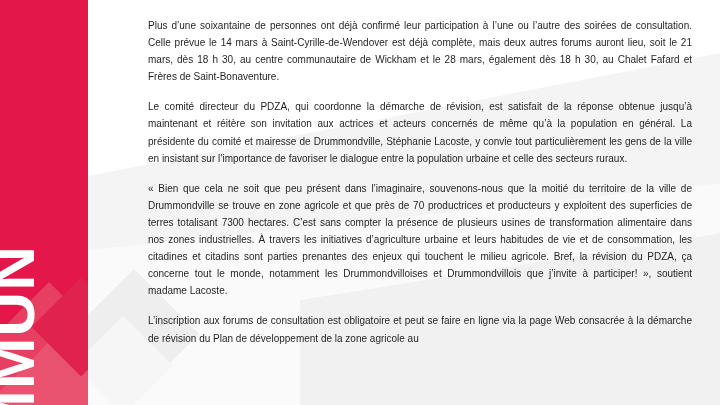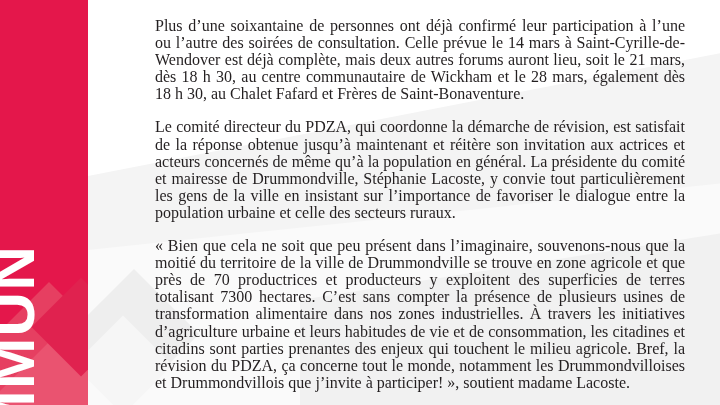--- a/index.html
+++ b/index.html
@@ -155,24 +155,24 @@
 
   
   .content {
     position: absolute;
     left: 139px;
     top: 0;
     width: 562px;
     height: 405px;
   }
   .para {
-    margin: 16px;
+    margin: 9px;
     color: #231f20;
-    font-family: Liberation Serif, serif;
-    font-size: 16px;
+    font-family: Liberation Sans, sans-serif;
+    font-size: 10px;
     line-height: 17.1px;
     text-align: justify;
     text-justify: inter-word;
     hyphens: none;
   }
   .para.p1 { margin-top: 17px; }
   .para.p2 { margin-top: 13px; }
   .para.p3 { margin-top: 13px; }
   .para.p4 { margin-top: 13px; }
 </style>
@@ -196,15 +196,16 @@
     <div class="red-band-facet-3"></div>
     <div class="banner-text">
       <span>COMMUN</span>
     </div>
   </div>
 
   <div class="content">
     <p class="para p1">Plus d’une soixantaine de personnes ont déjà confirmé leur participation à l’une ou l’autre des soirées de consultation. Celle prévue le 14 mars à Saint-Cyrille-de-Wendover est déjà complète, mais deux autres forums auront lieu, soit le 21 mars, dès 18 h 30, au centre communautaire de Wickham et le 28 mars, également dès 18 h 30, au Chalet Fafard et Frères de Saint-Bonaventure.</p>
     <p class="para p2">Le comité directeur du PDZA, qui coordonne la démarche de révision, est satisfait de la réponse obtenue jusqu’à maintenant et réitère son invitation aux actrices et acteurs concernés de même qu’à la population en général. La présidente du comité et mairesse de Drummondville, Stéphanie Lacoste, y convie tout particulièrement les gens de la ville en insistant sur l’importance de favoriser le dialogue entre la population urbaine et celle des secteurs ruraux.</p>
     <p class="para p3">« Bien que cela ne soit que peu présent dans l’imaginaire, souvenons-nous que la moitié du territoire de la ville de Drummondville se trouve en zone agricole et que près de 70 productrices et producteurs y exploitent des superficies de terres totalisant 7300 hectares. C’est sans compter la présence de plusieurs usines de transformation alimentaire dans nos zones industrielles. À travers les initiatives d’agriculture urbaine et leurs habitudes de vie et de consommation, les citadines et citadins sont parties prenantes des enjeux qui touchent le milieu agricole. Bref, la révision du PDZA, ça concerne tout le monde, notamment les Drummondvilloises et Drummondvillois que j’invite à participer! », soutient madame Lacoste.</p>
+    <p class="para p4">L’inscription aux forums de consultation est obligatoire et peut se faire en ligne via la page Web consacrée à la démarche de révision du Plan de développement de la zone agricole au</p>
   </div>
 
 </div>
 
 </body></html>

